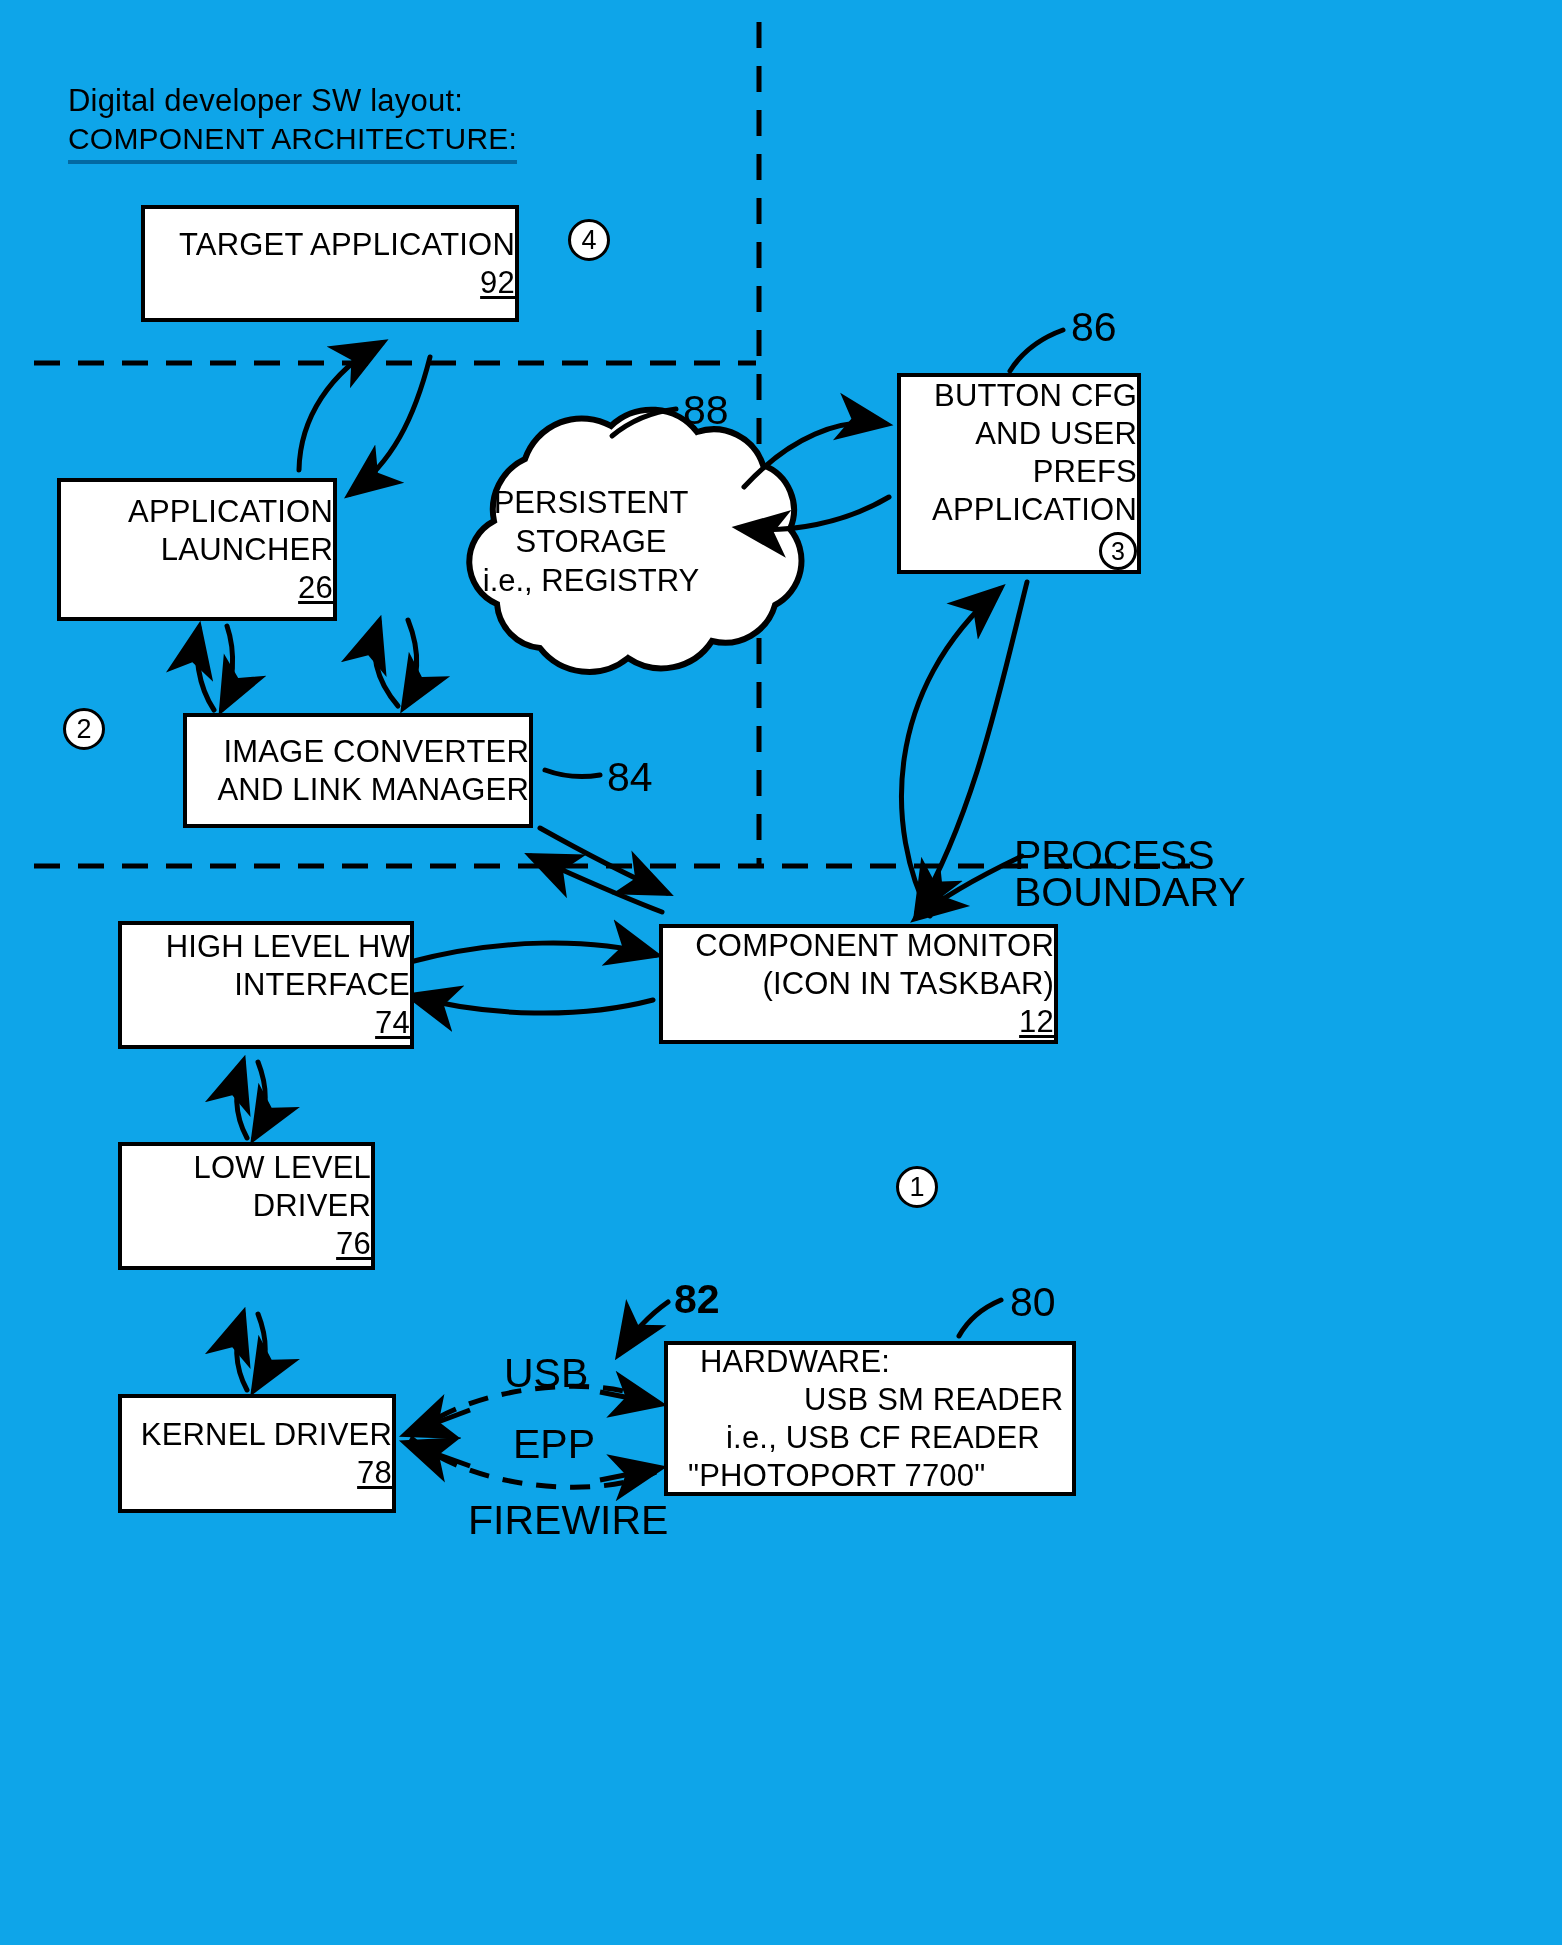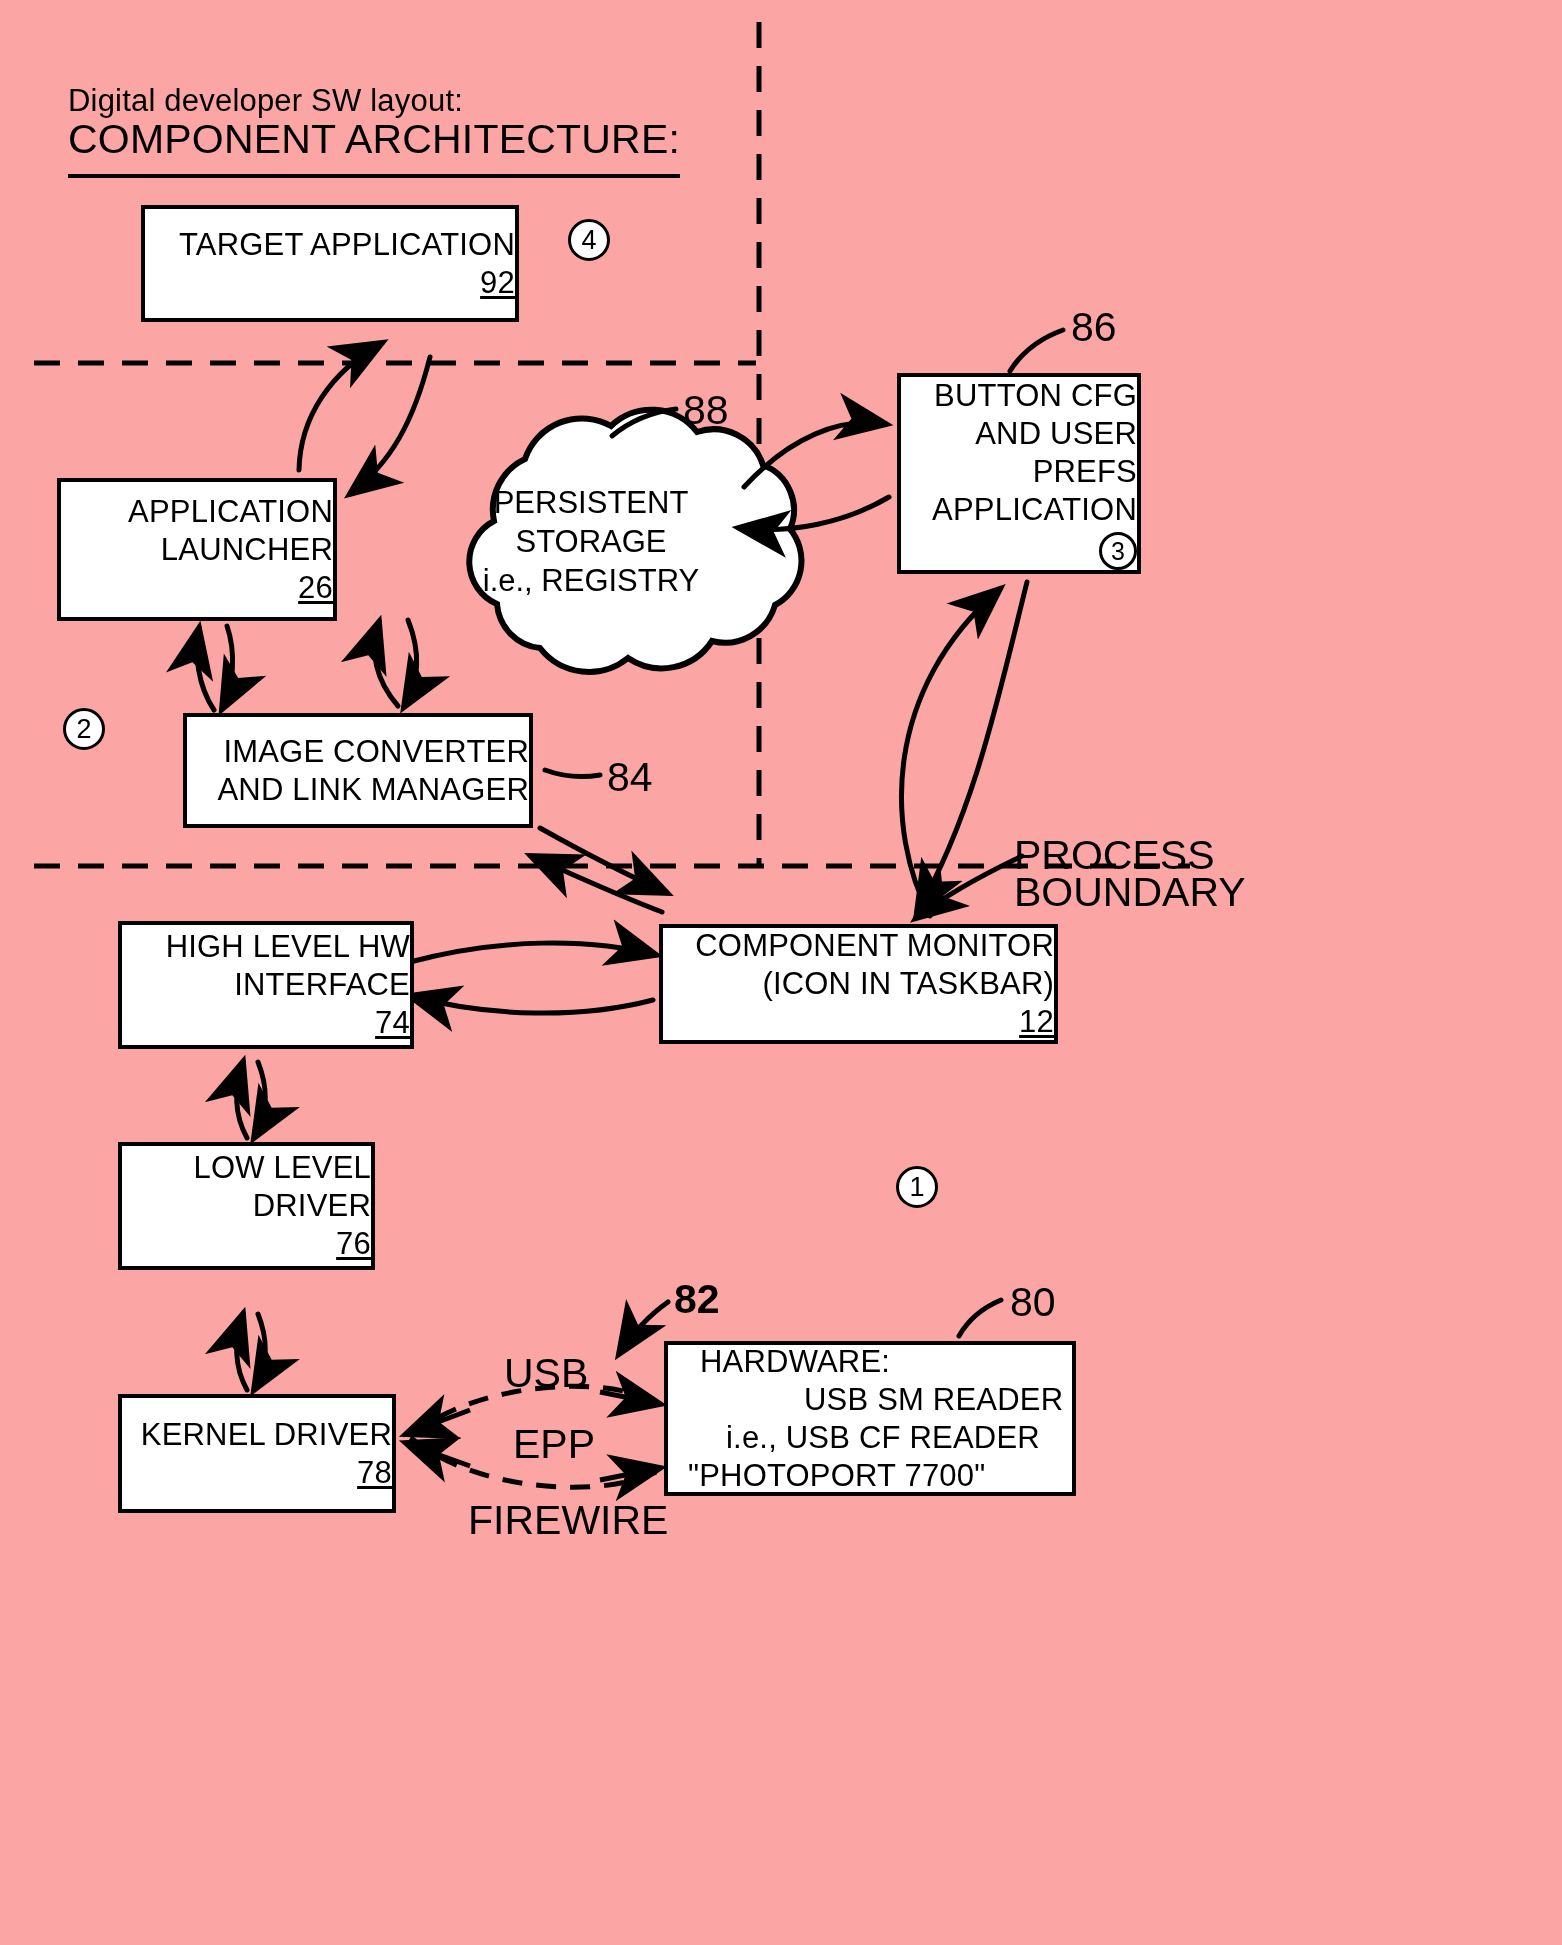--- a/index.html
+++ b/index.html
@@ -8,21 +8,21 @@
     background: #ffffff;
   }
   body {
     font-family: "Liberation Sans", sans-serif;
     color: #000000;
   }
   #page {
     position: relative;
     width: 1562px;
     height: 1945px;
-    background: #fca5a5;
+    background: #0ea5e9;
     overflow: hidden;
   }
   #svg-layer {
     position: absolute;
     left: 0; top: 0;
     width: 1562px;
     height: 1945px;
   }
   .abs { position: absolute; }
 
@@ -32,27 +32,27 @@
     top: 82px;
     width: 640px;
   }
   #title-line1 {
     font-size: 31px;
     line-height: 38px;
     letter-spacing: 0.2px;
     white-space: nowrap;
   }
   #title-line2 {
-    font-size: 41px;
+    font-size: 30px;
     line-height: 38px;
     letter-spacing: 0.2px;
     white-space: nowrap;
     display: inline-block;
-    border-bottom: 4px solid #000000;
-    padding-bottom: 16px;
+    border-bottom: 4px solid #0369a1;
+    padding-bottom: 2px;
   }
 
   
   .node-box {
     box-sizing: border-box;
     border: 4px solid #000;
     background: #ffffff;
     display: flex;
     flex-direction: column;
     align-items: flex-end;

